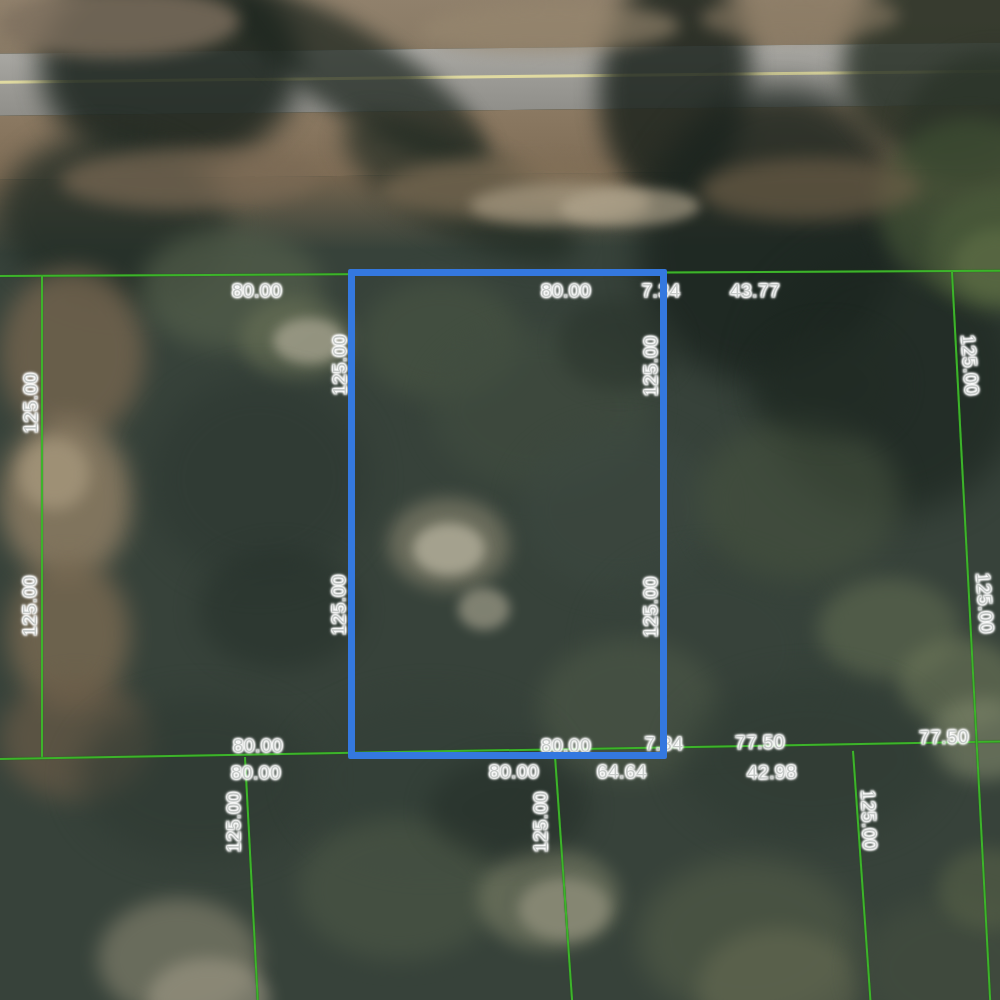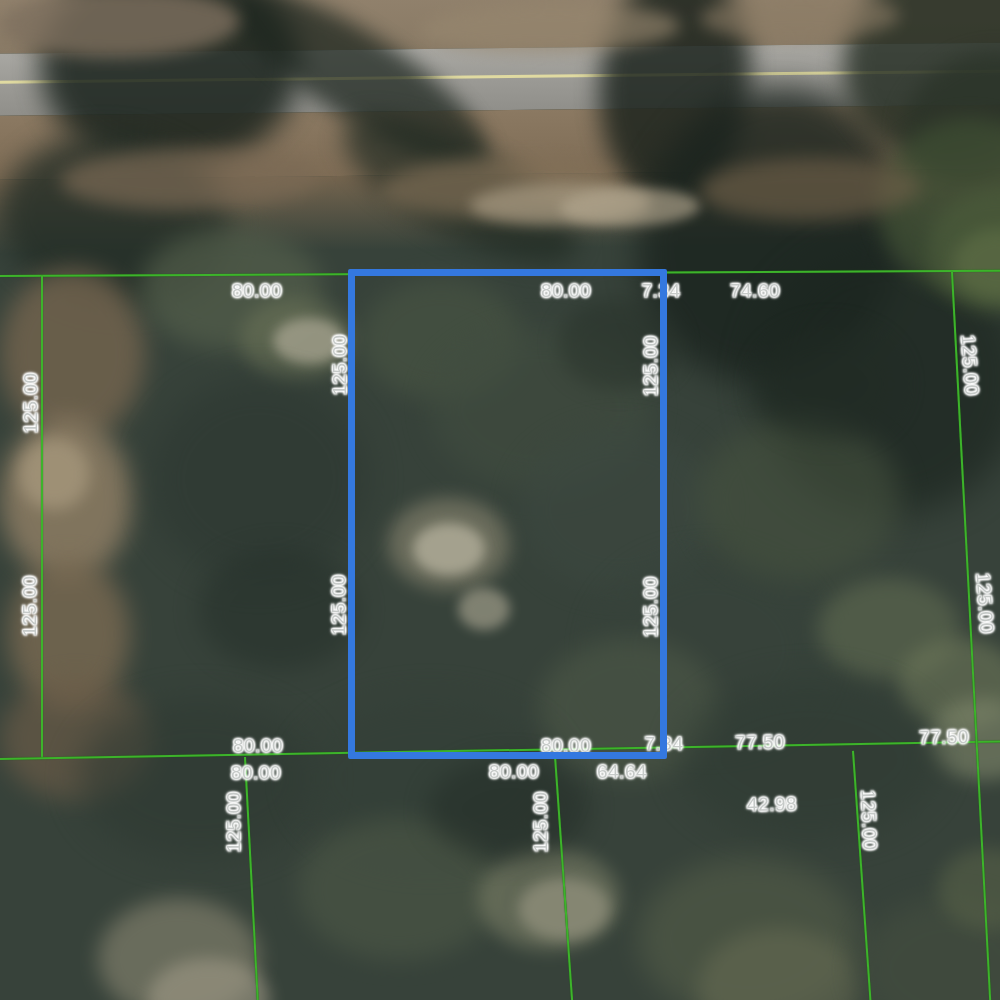--- a/index.html
+++ b/index.html
@@ -117,38 +117,38 @@
   <div class="pline" style="left:0;top:758px;width:1004px;height:2px;transform:rotate(-1deg);"></div>
   <div class="pline" style="left:951px;top:272px;width:2px;height:734px;transform:rotate(-3deg);"></div>
   <div class="pline" style="left:244px;top:757px;width:2px;height:247px;transform:rotate(-3deg);"></div>
   <div class="pline" style="left:554px;top:756px;width:2px;height:248px;transform:rotate(-4deg);"></div>
   <div class="pline" style="left:852px;top:751px;width:2px;height:253px;transform:rotate(-4deg);"></div>
 
   <div id="labels">
       <div class="dim-label" style="left: 257px; top: 290px; transform: translate(-50%, -50%) rotate(0deg);">80.00</div>
       <div class="dim-label" style="left: 566px; top: 290px; transform: translate(-50%, -50%) rotate(0deg);">80.00</div>
       <div class="dim-label" style="left: 661px; top: 290px; transform: translate(-50%, -50%) rotate(0deg);">7.34</div>
-      <div class="dim-label" style="left: 755px; top: 290px; transform: translate(-50%, -50%) rotate(0deg);">74.60</div>
+      <div class="dim-label" style="left: 755px; top: 290px; transform: translate(-50%, -50%) rotate(0deg);">43.77</div>
       <div class="dim-label" style="left: 30px; top: 403px; transform: translate(-50%, -50%) rotate(-90deg);">125.00</div>
       <div class="dim-label" style="left: 29px; top: 606px; transform: translate(-50%, -50%) rotate(-90deg);">125.00</div>
       <div class="dim-label" style="left: 339px; top: 365px; transform: translate(-50%, -50%) rotate(-90deg);">125.00</div>
       <div class="dim-label" style="left: 338px; top: 605px; transform: translate(-50%, -50%) rotate(-90deg);">125.00</div>
       <div class="dim-label" style="left: 650px; top: 366px; transform: translate(-50%, -50%) rotate(-90deg);">125.00</div>
       <div class="dim-label" style="left: 650px; top: 607px; transform: translate(-50%, -50%) rotate(-90deg);">125.00</div>
       <div class="dim-label" style="left: 970px; top: 365px; transform: translate(-50%, -50%) rotate(86deg);">125.00</div>
       <div class="dim-label" style="left: 985px; top: 603px; transform: translate(-50%, -50%) rotate(86deg);">125.00</div>
       <div class="dim-label" style="left: 258px; top: 745px; transform: translate(-50%, -50%) rotate(0deg);">80.00</div>
       <div class="dim-label" style="left: 566px; top: 745px; transform: translate(-50%, -50%) rotate(0deg);">80.00</div>
       <div class="dim-label" style="left: 664px; top: 743px; transform: translate(-50%, -50%) rotate(0deg);">7.34</div>
       <div class="dim-label" style="left: 760px; top: 742px; transform: translate(-50%, -50%) rotate(-1deg);">77.50</div>
       <div class="dim-label" style="left: 944px; top: 737px; transform: translate(-50%, -50%) rotate(-1deg);">77.50</div>
       <div class="dim-label" style="left: 256px; top: 772px; transform: translate(-50%, -50%) rotate(0deg);">80.00</div>
       <div class="dim-label" style="left: 514px; top: 771px; transform: translate(-50%, -50%) rotate(0deg);">80.00</div>
       <div class="dim-label" style="left: 622px; top: 771px; transform: translate(-50%, -50%) rotate(0deg);">64.64</div>
-      <div class="dim-label" style="left: 772px; top: 804px; transform: translate(-50%, -50%) rotate(-1deg);">42.98</div>
+      <div class="dim-label" style="left: 772px; top: 772px; transform: translate(-50%, -50%) rotate(-1deg);">42.98</div>
       <div class="dim-label" style="left: 233px; top: 822px; transform: translate(-50%, -50%) rotate(-90deg);">125.00</div>
       <div class="dim-label" style="left: 540px; top: 822px; transform: translate(-50%, -50%) rotate(-90deg);">125.00</div>
       <div class="dim-label" style="left: 869px; top: 820px; transform: translate(-50%, -50%) rotate(88deg);">125.00</div>
     </div>
 
   <div id="selected-parcel"></div>
 
 </div>
 
 </body></html>

